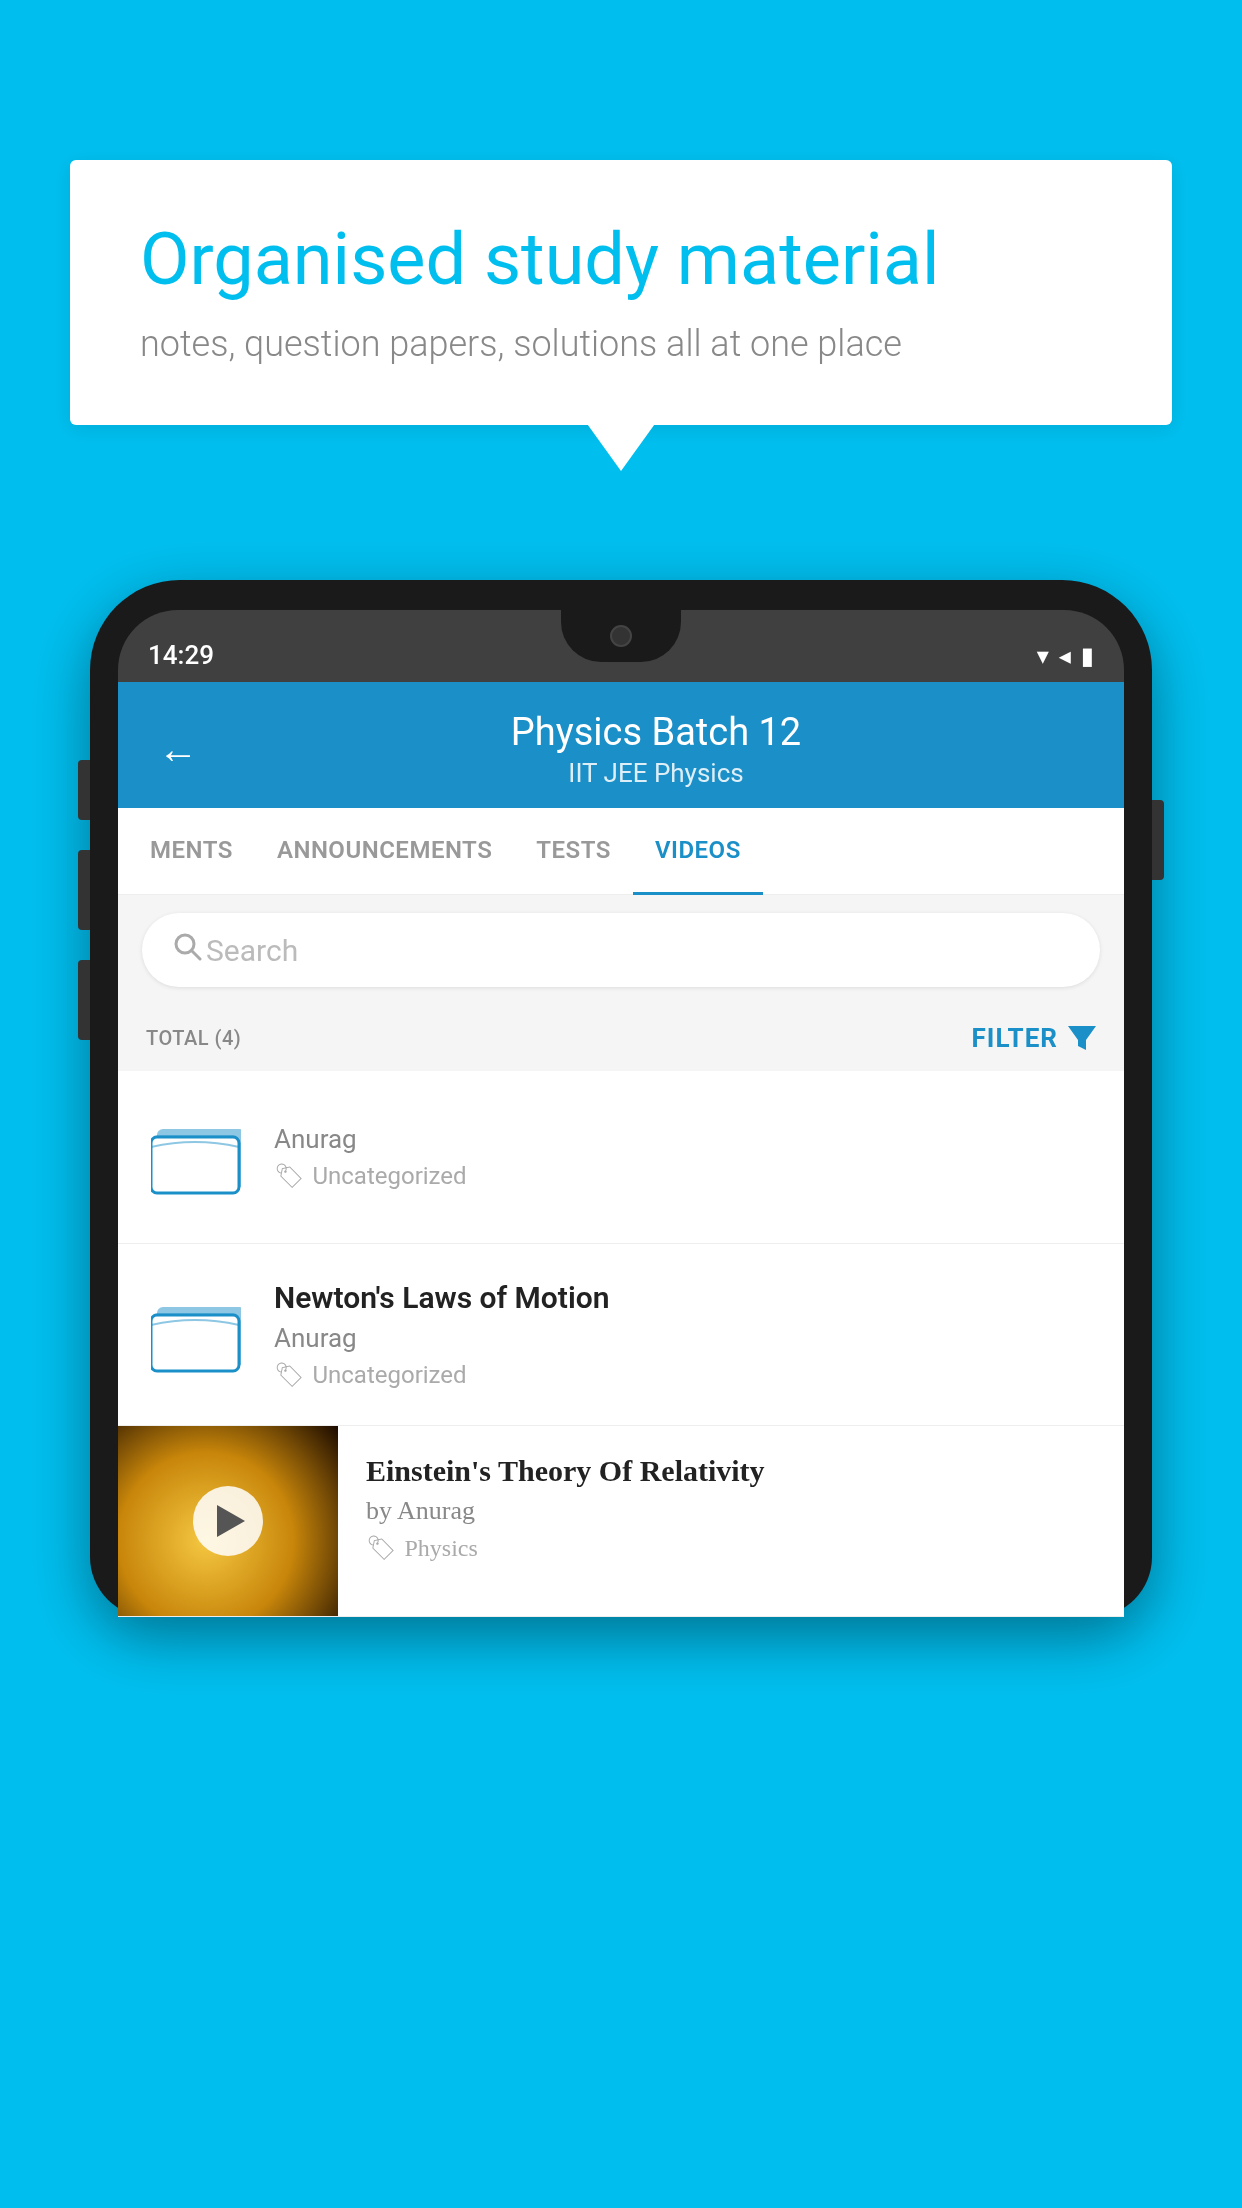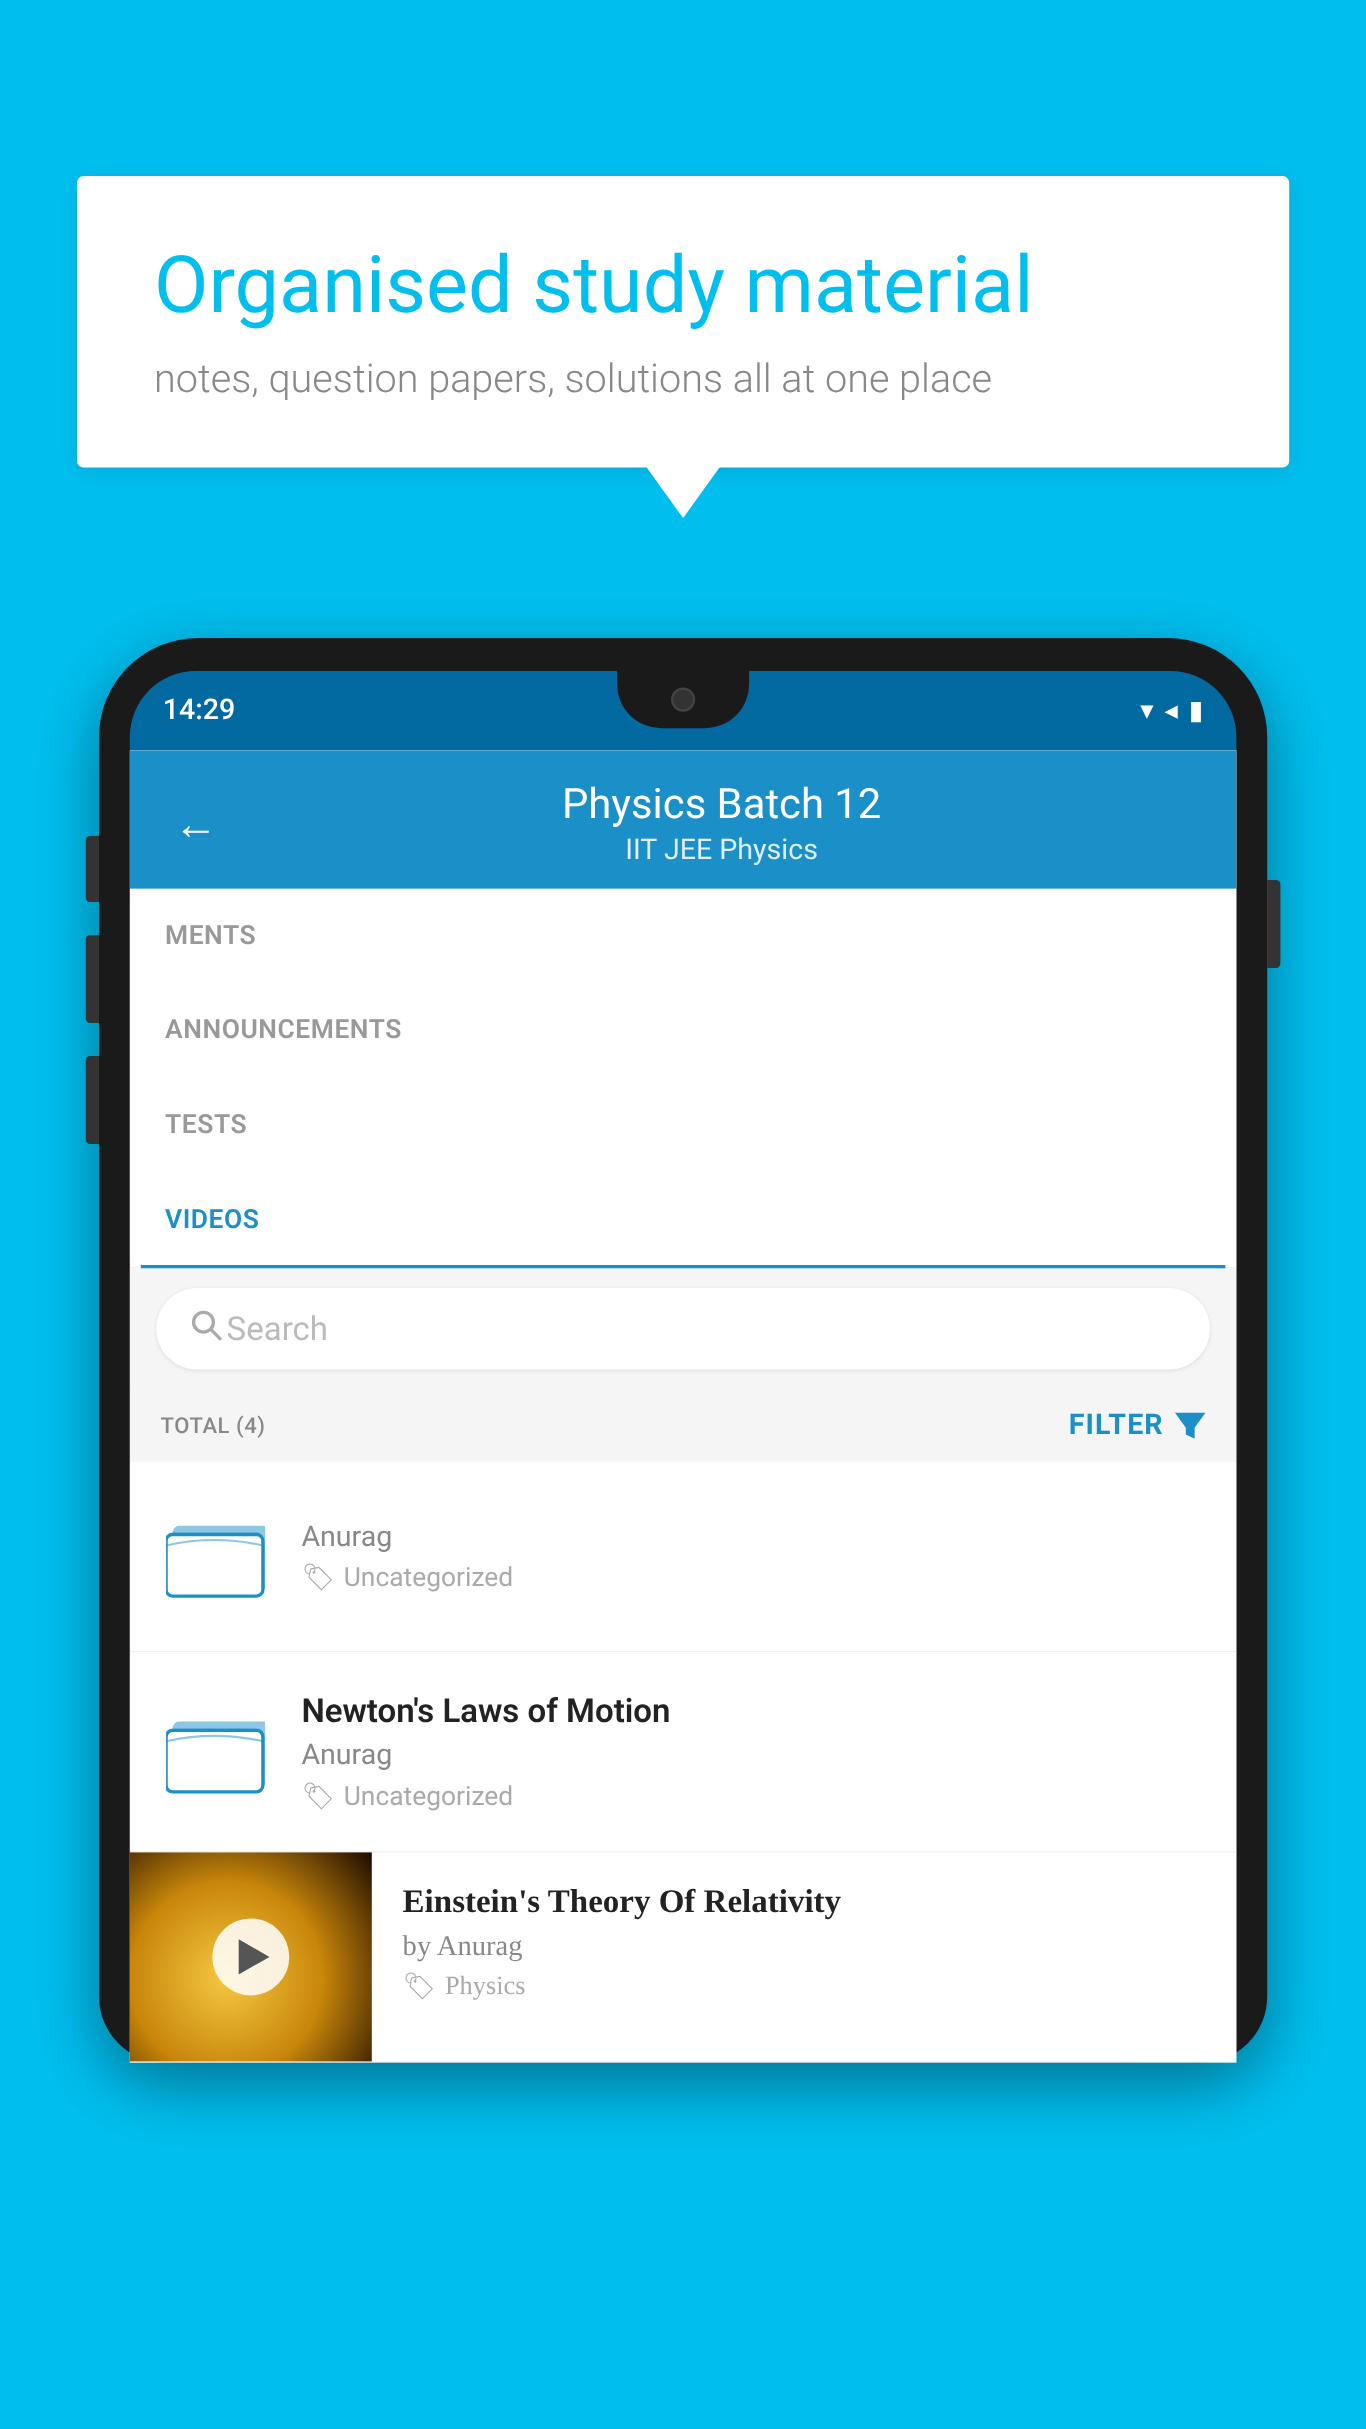--- a/index.html
+++ b/index.html
@@ -70,22 +70,22 @@
       border-radius: 90px 90px 60px 60px;
       padding: 30px 28px 0 28px;
       position: relative;
       box-shadow: 0 20px 60px rgba(0,0,0,0.4);
     }
 
     
     .phone-top-bar {
       display: flex;
       justify-content: space-between;
-      align-items: center;
-      background: #0369a1;
+      align-items: flex-end;
+      background: #404040;
       padding: 12px 30px;
       border-radius: 60px 60px 0 0;
       height: 72px;
       gap: 43px;
     }
 
     .status-time {
       color: white;
       font-size: 26px;
       font-weight: 500;
@@ -158,21 +158,20 @@
       font-size: 26px;
       margin-top: 4px;
     }
 
     
     .tabs-bar {
       background: white;
       display: flex;
       border-bottom: 1px solid #eee;
       padding: 0 10px;
-      flex-direction: column;
     }
 
     .tab-item {
       padding: 28px 22px;
       font-size: 24px;
       font-weight: 600;
       color: #999;
       letter-spacing: 0.5px;
       cursor: pointer;
       border-bottom: 3px solid transparent;

